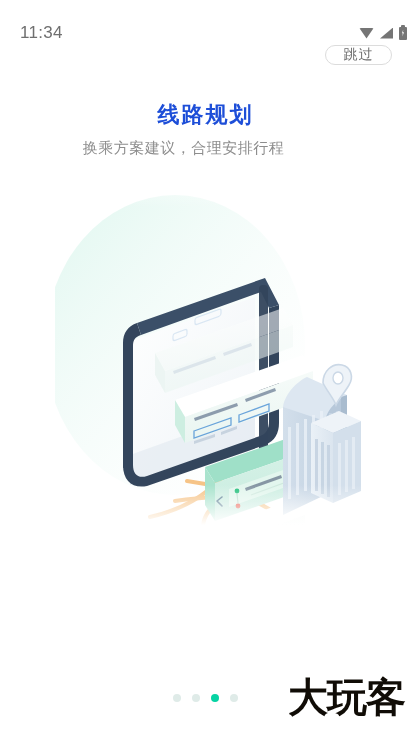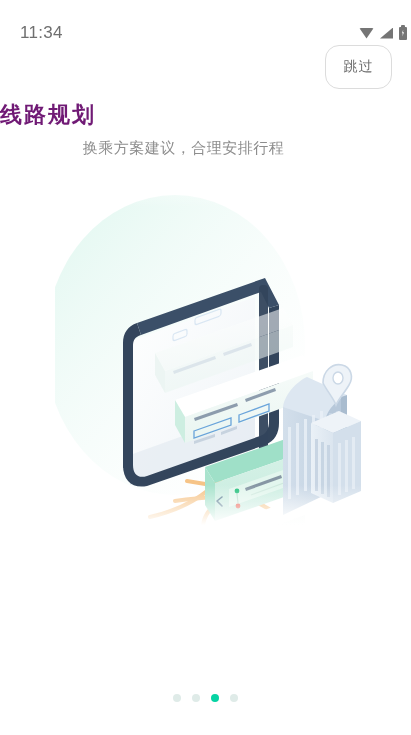--- a/index.html
+++ b/index.html
@@ -56,36 +56,36 @@
   }
   .ico-batt:after{
     content:"";position:absolute;left:3px;top:3px;
     width:2px;height:7px;background:#fff;
     clip-path:polygon(60% 0,0 55%,40% 55%,20% 100%,100% 40%,50% 40%);
   }
 
   
   .skip{
     position:absolute; right:19px; top:45px;
-    width:67px; height:44px;
+    width:67px; height:20px;
     border:1px solid #dcdcdc;
     border-radius:14px;
     background:#fff;
     display:flex; align-items:center; justify-content:center;
     font-size:14px; color:#6d6d6d;
     letter-spacing:1px;
     cursor:pointer;
   }
 
   
   .title{
     position:absolute; left:0; top:100px; width:411px;
-    text-align:left;
+    text-align:center;
     font-size:22px; font-weight:bold;
-    color:#701a75;
+    color:#1d4ed8;
     letter-spacing:2px;
   }
   .subtitle{
     position:absolute; left:0; top:139px; width:367px;
     text-align:center;
     font-size:15px; color:#8d8d8d;
     letter-spacing:.5px;
   }
 
   
@@ -331,14 +331,15 @@
     </svg>
   </div>
 
   <div class="dots">
     <span class="dot"></span>
     <span class="dot"></span>
     <span class="dot on"></span>
     <span class="dot"></span>
   </div>
 
+  <div class="wm">大玩客</div>
 
 </div>
 
 </body></html>

